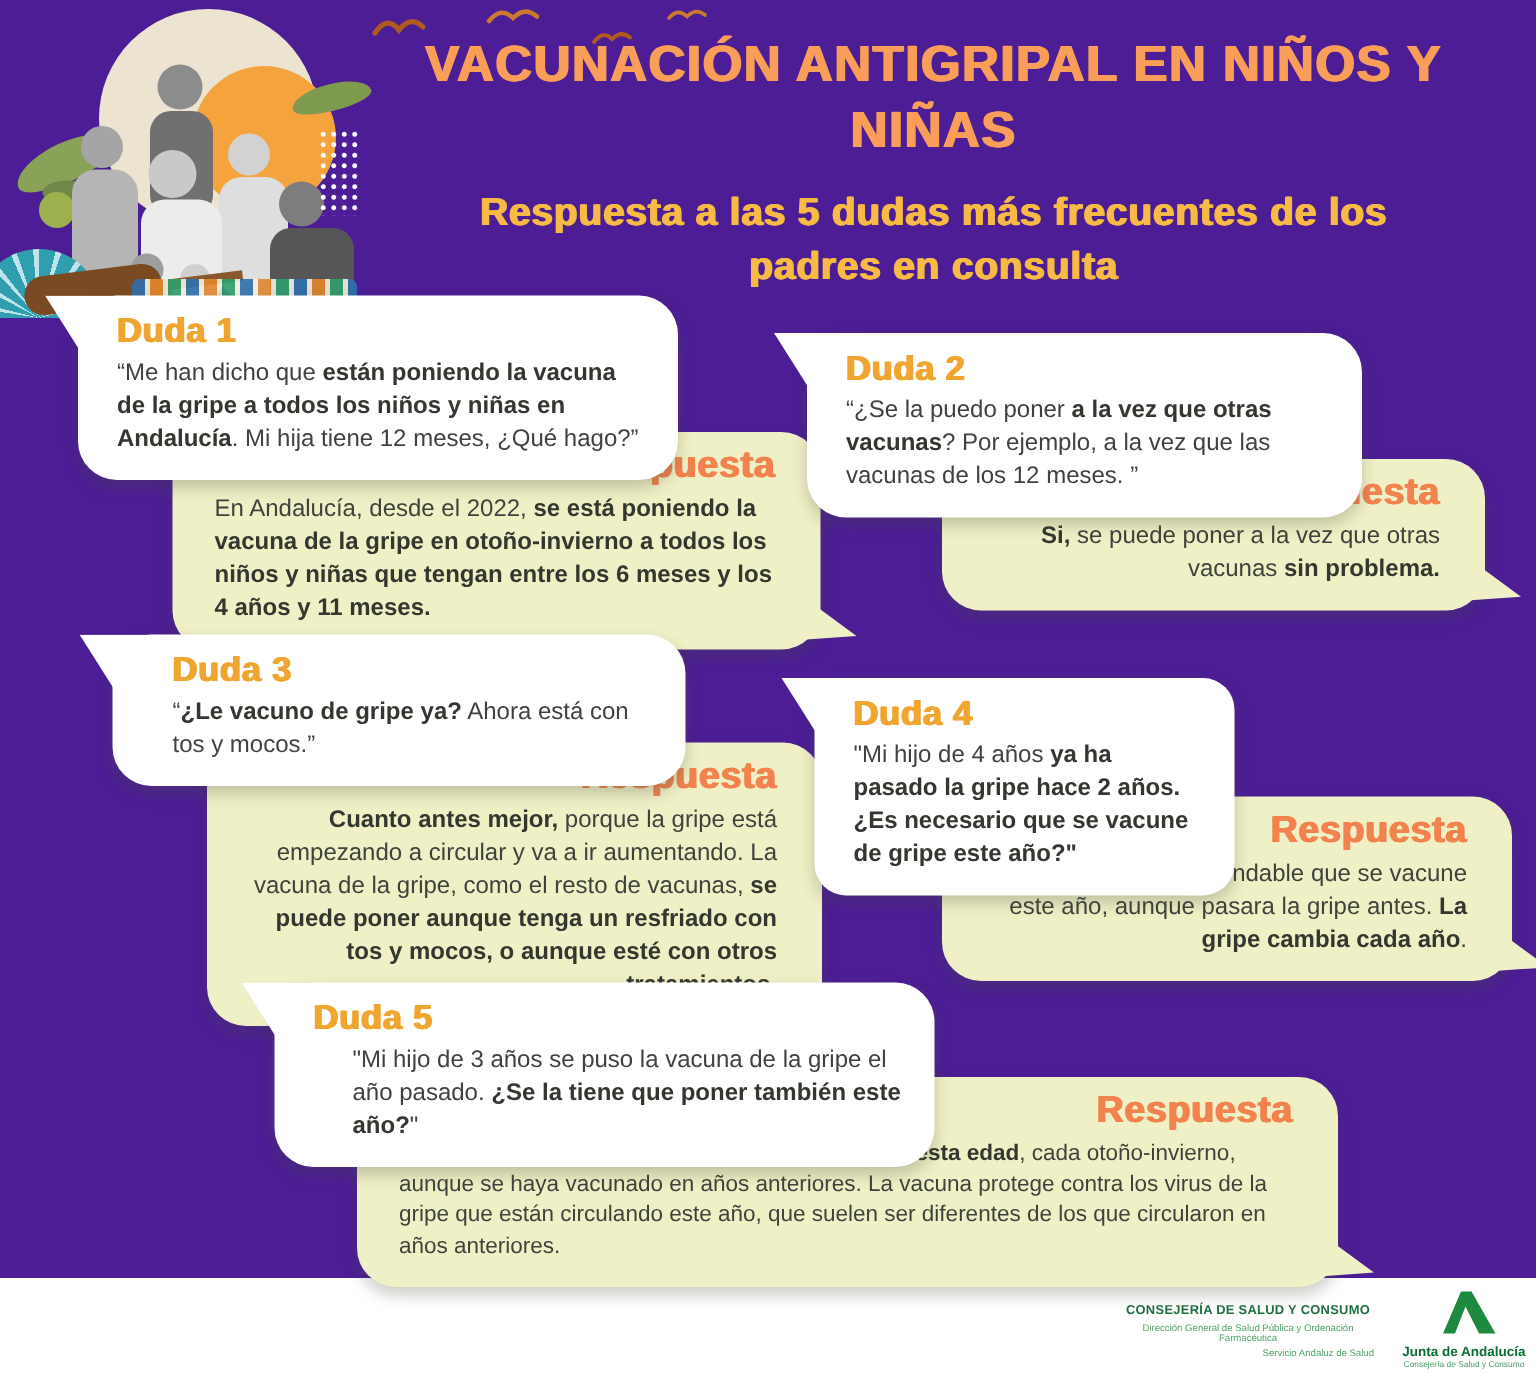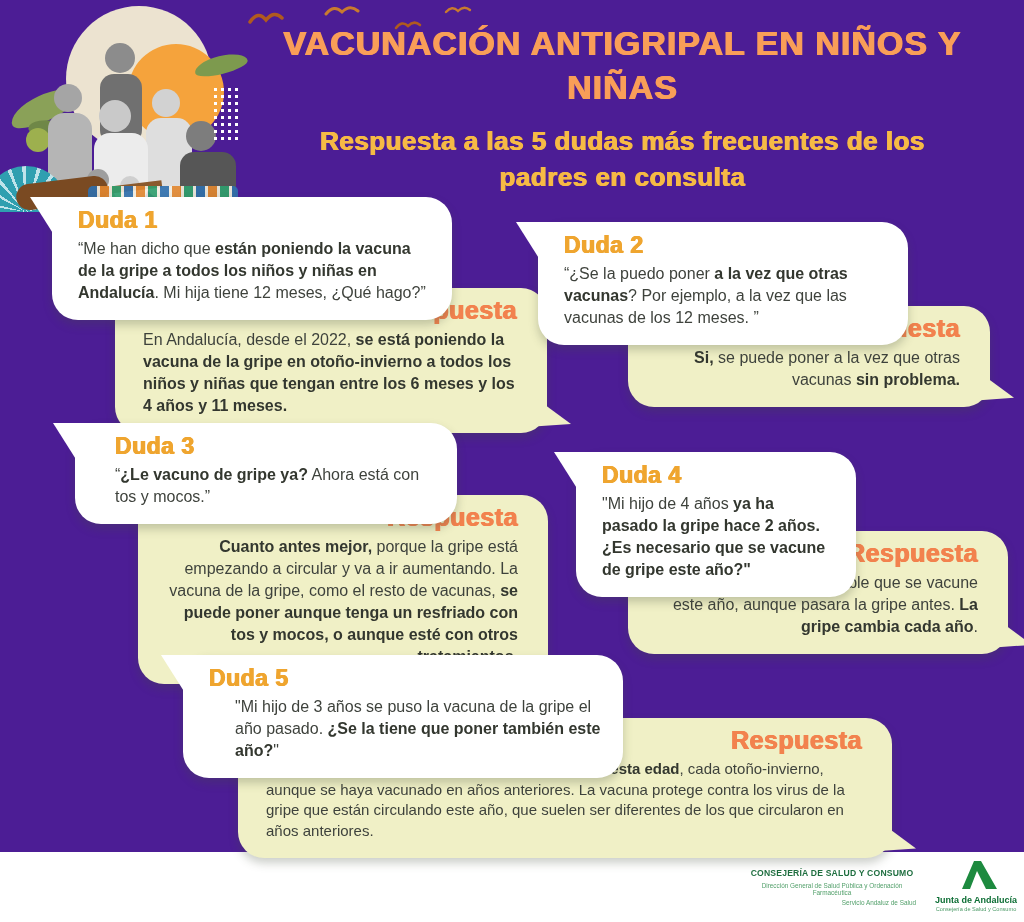--- a/index.html
+++ b/index.html
@@ -136,21 +136,21 @@
   <div class="bubble duda" style="left:75px;top:423px;width:320px;padding-left:40px;">
     <div class="duda-title">Duda 3</div>
     <div class="bubble-body"><span>“</span><b>¿Le vacuno de gripe ya?</b><span> Ahora está con tos y mocos.”</span></div>
   </div>
 
   <div class="bubble respuesta" style="left:138px;top:495px;width:352px;">
     <div class="resp-title">Respuesta</div>
     <div class="bubble-body align-right"><b>Cuanto antes mejor,</b><span> porque la gripe está empezando a circular y va a ir aumentando. La vacuna de la gripe, como el resto de vacunas, </span><b>se puede poner aunque tenga un resfriado con tos y mocos, o aunque esté con otros tratamientos</b><span>.</span></div>
   </div>
 
-  <div class="bubble duda" style="left:576px;top:452px;width:232px;">
+  <div class="bubble duda" style="left:543px;top:452px;width:232px;border-radius:21px;">
     <div class="duda-title">Duda 4</div>
     <div class="bubble-body"><span>"Mi hijo de 4 años </span><b>ya ha pasado la gripe hace 2 años. ¿Es necesario que se vacune de gripe este año?"</b></div>
   </div>
 
   <div class="bubble respuesta" style="left:628px;top:531px;width:322px;">
     <div class="resp-title">Respuesta</div>
     <div class="bubble-body align-right"><b>Si</b><span>, es muy recomendable que se vacune este año, aunque pasara la gripe antes. </span><b>La gripe cambia cada año</b><span>.</span></div>
   </div>
 
   <div class="bubble duda" style="left:183px;top:655px;width:392px;">

